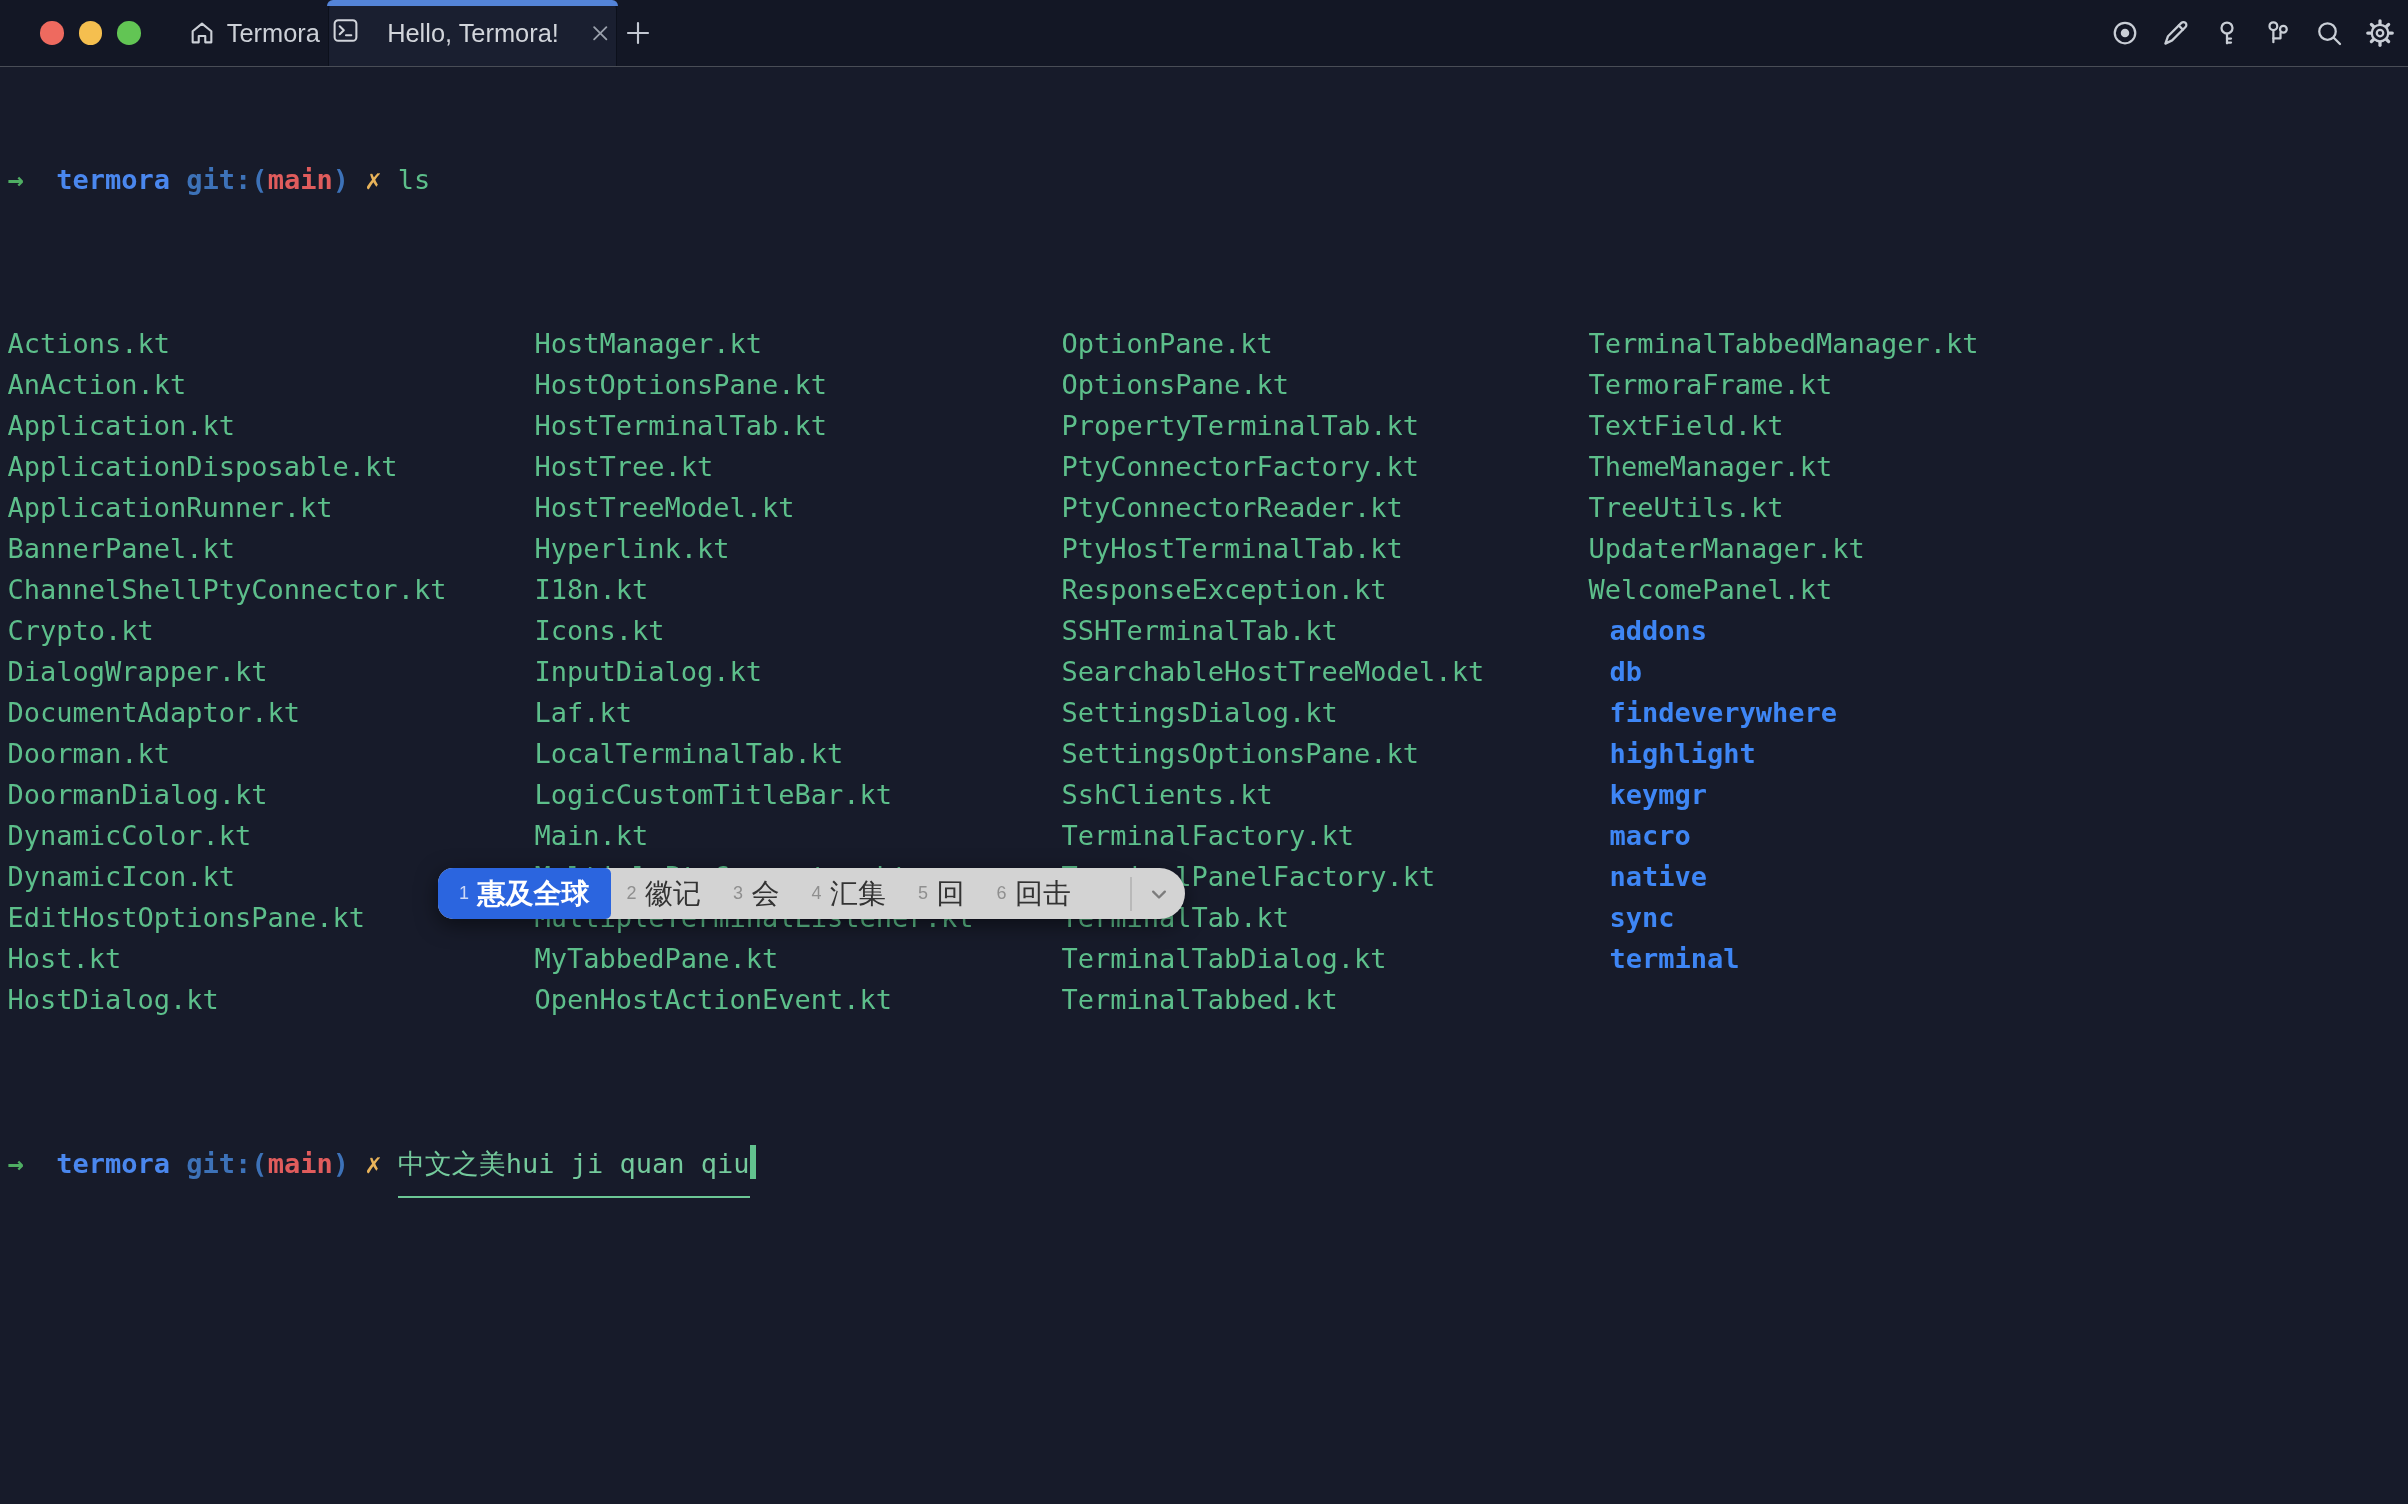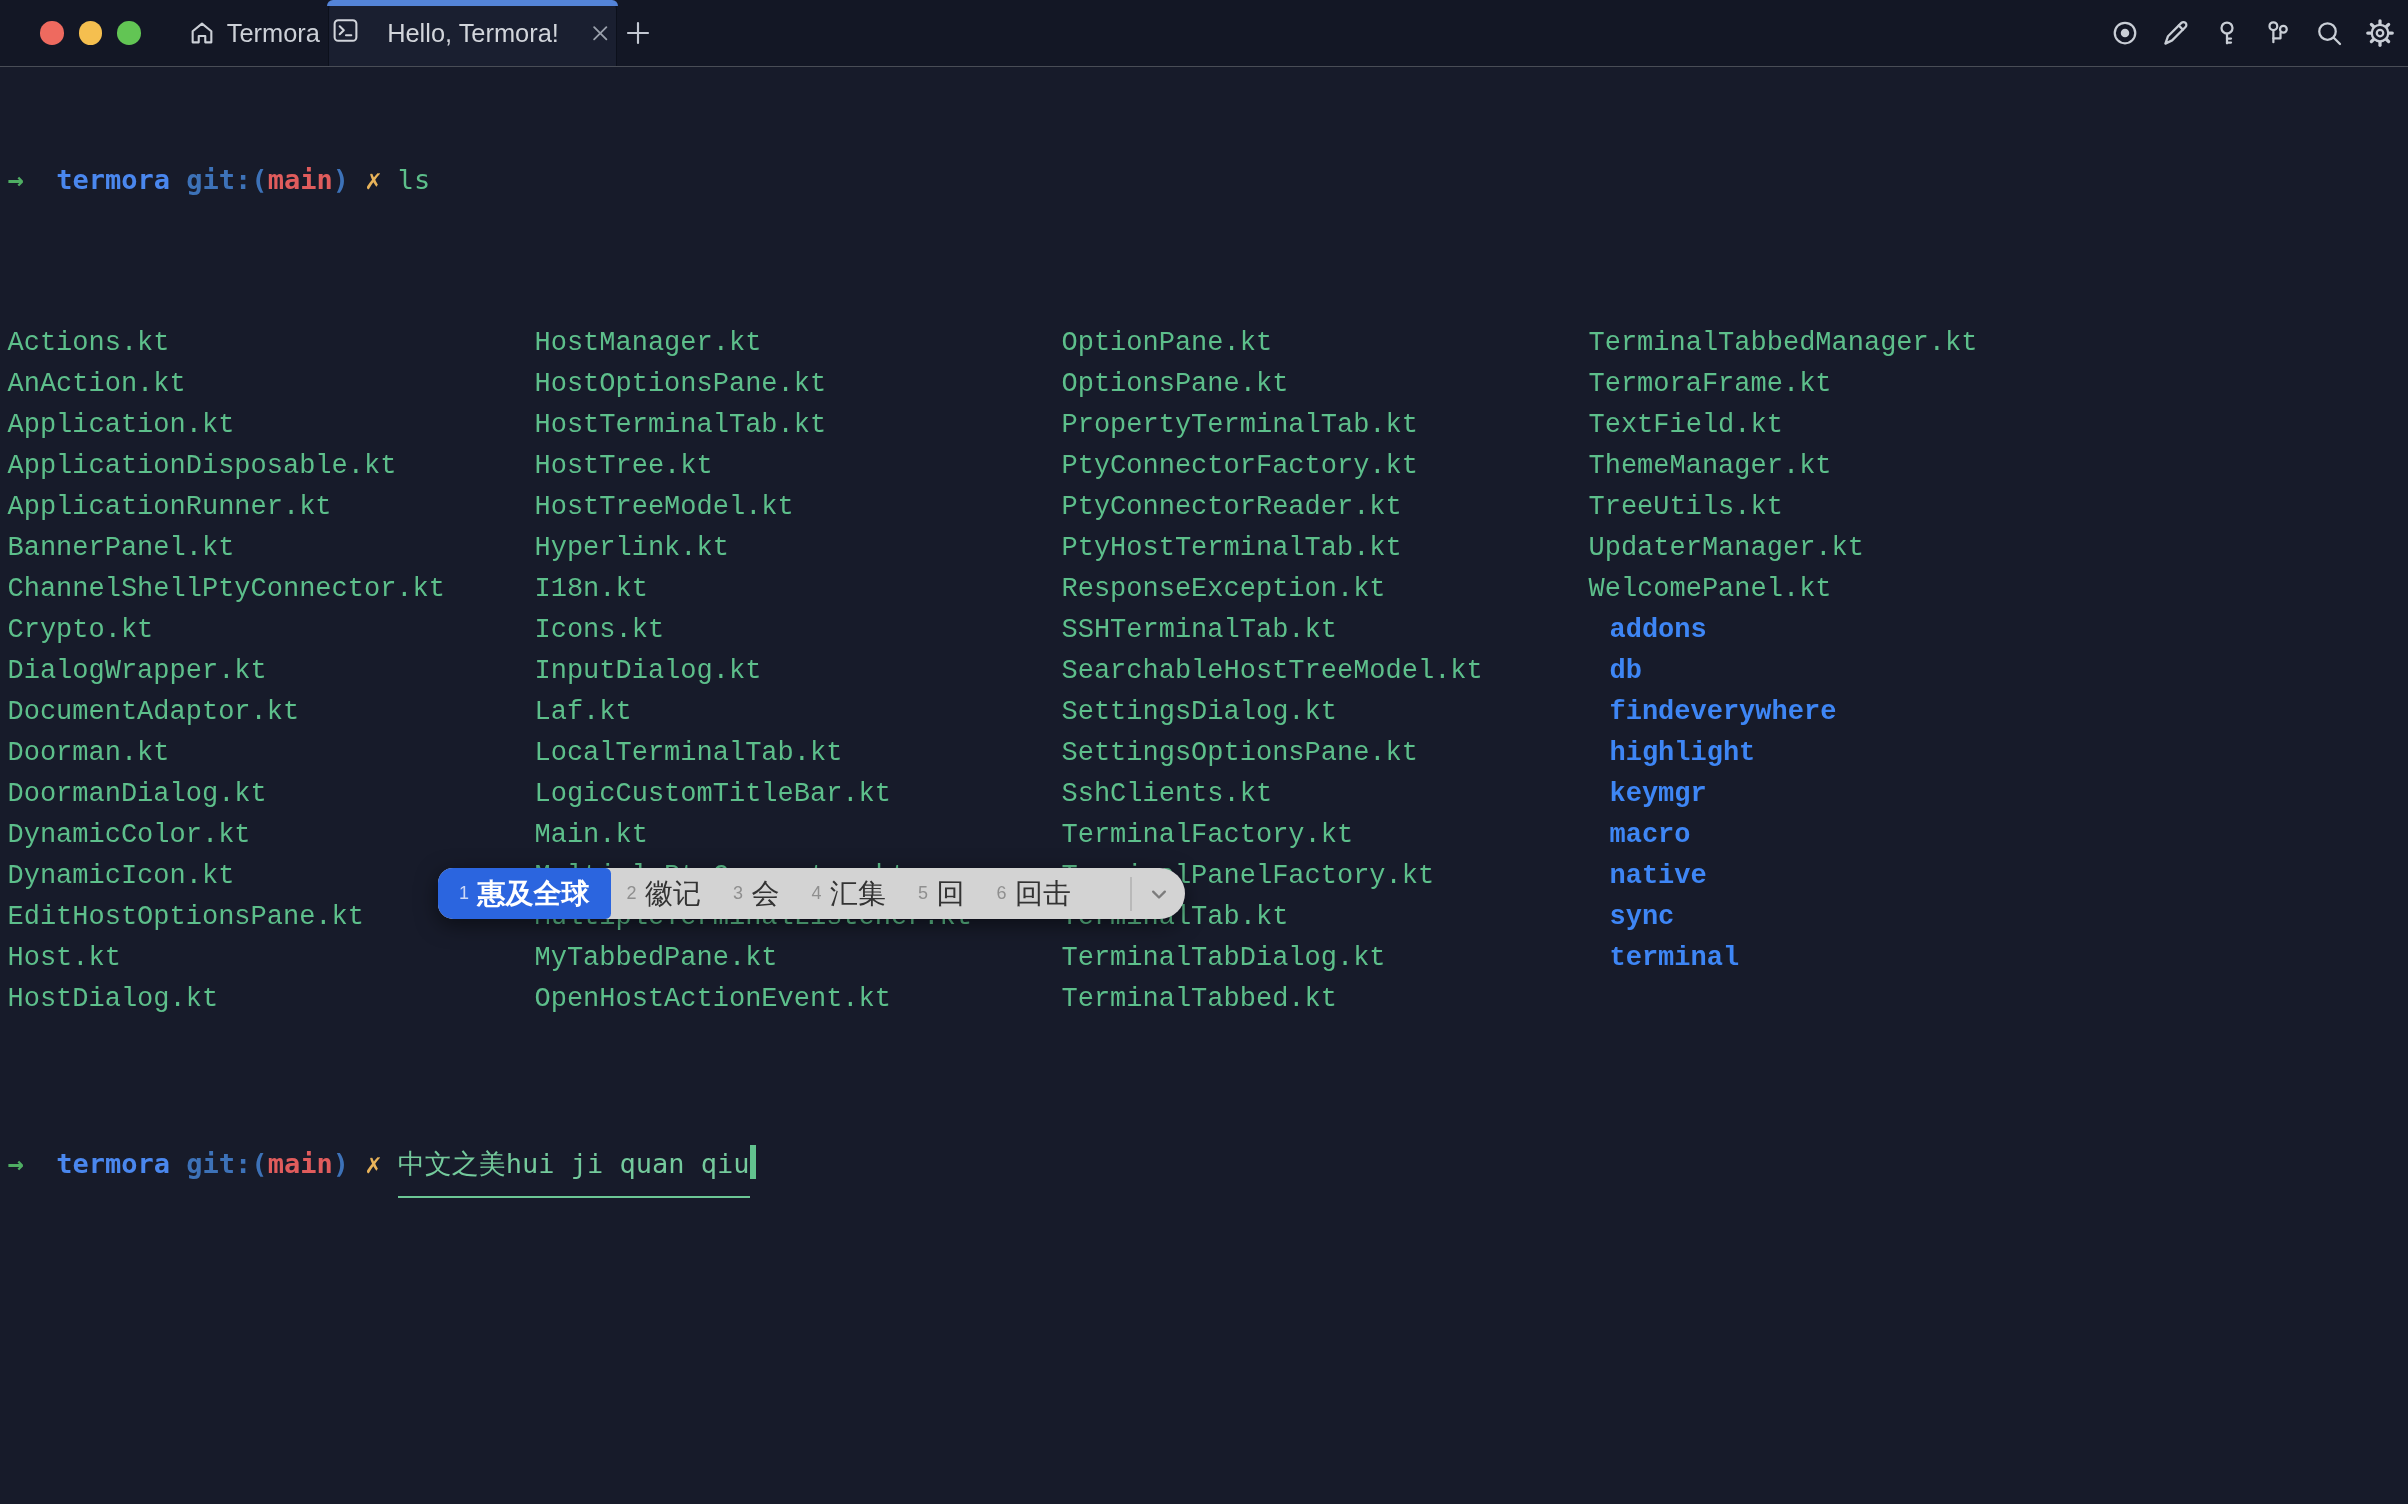--- a/index.html
+++ b/index.html
@@ -38,21 +38,21 @@
   .seg.dir{color:#4a87ee;font-weight:bold;}
   .seg.git{color:#3d72b8;font-weight:bold;text-align:right;}
   .seg.branch{color:#e05c5c;font-weight:bold;}
   .seg.dirty{color:#e8b35a;font-weight:bold;}
   .seg.cmd{color:#5dbf8b;margin-top:38px;}
   .seg.plain{color:#5dbf8b;}
   .seg.composition{color:#74ca9c;border-bottom:2.8px solid #6cc795;padding-bottom:17px;}
   .cursor{display:inline-block;width:5.6px;height:34px;background:#62c28e;
           vertical-align:-6.6px;margin-left:0.9px;}
   .ls-grid{display:flex;}
-  .ls-col{width:527px;display:flex;flex-direction:column;font-family:Liberation Mono, monospace;}
+  .ls-col{width:527px;display:flex;flex-direction:column;}
   .ls-col:last-child{width:auto;}
   .ls-item{height:41px;}
   .ls-item.dir{color:#3e86f5;font-weight:bold;margin-left:21px;}
 
   
   .ime{position:absolute;left:438px;top:868px;width:747px;height:51px;background:#d3d3d3;
        border-radius:15px 25.4px 25.4px 15px;display:flex;align-items:center;
        box-shadow:0 5.6px 21px rgba(0,0,0,.5);
        font-family:"Liberation Sans","DejaVu Sans",sans-serif;box-sizing:border-box;}
   .cand{display:flex;align-items:center;height:100%;padding:0 16px;

